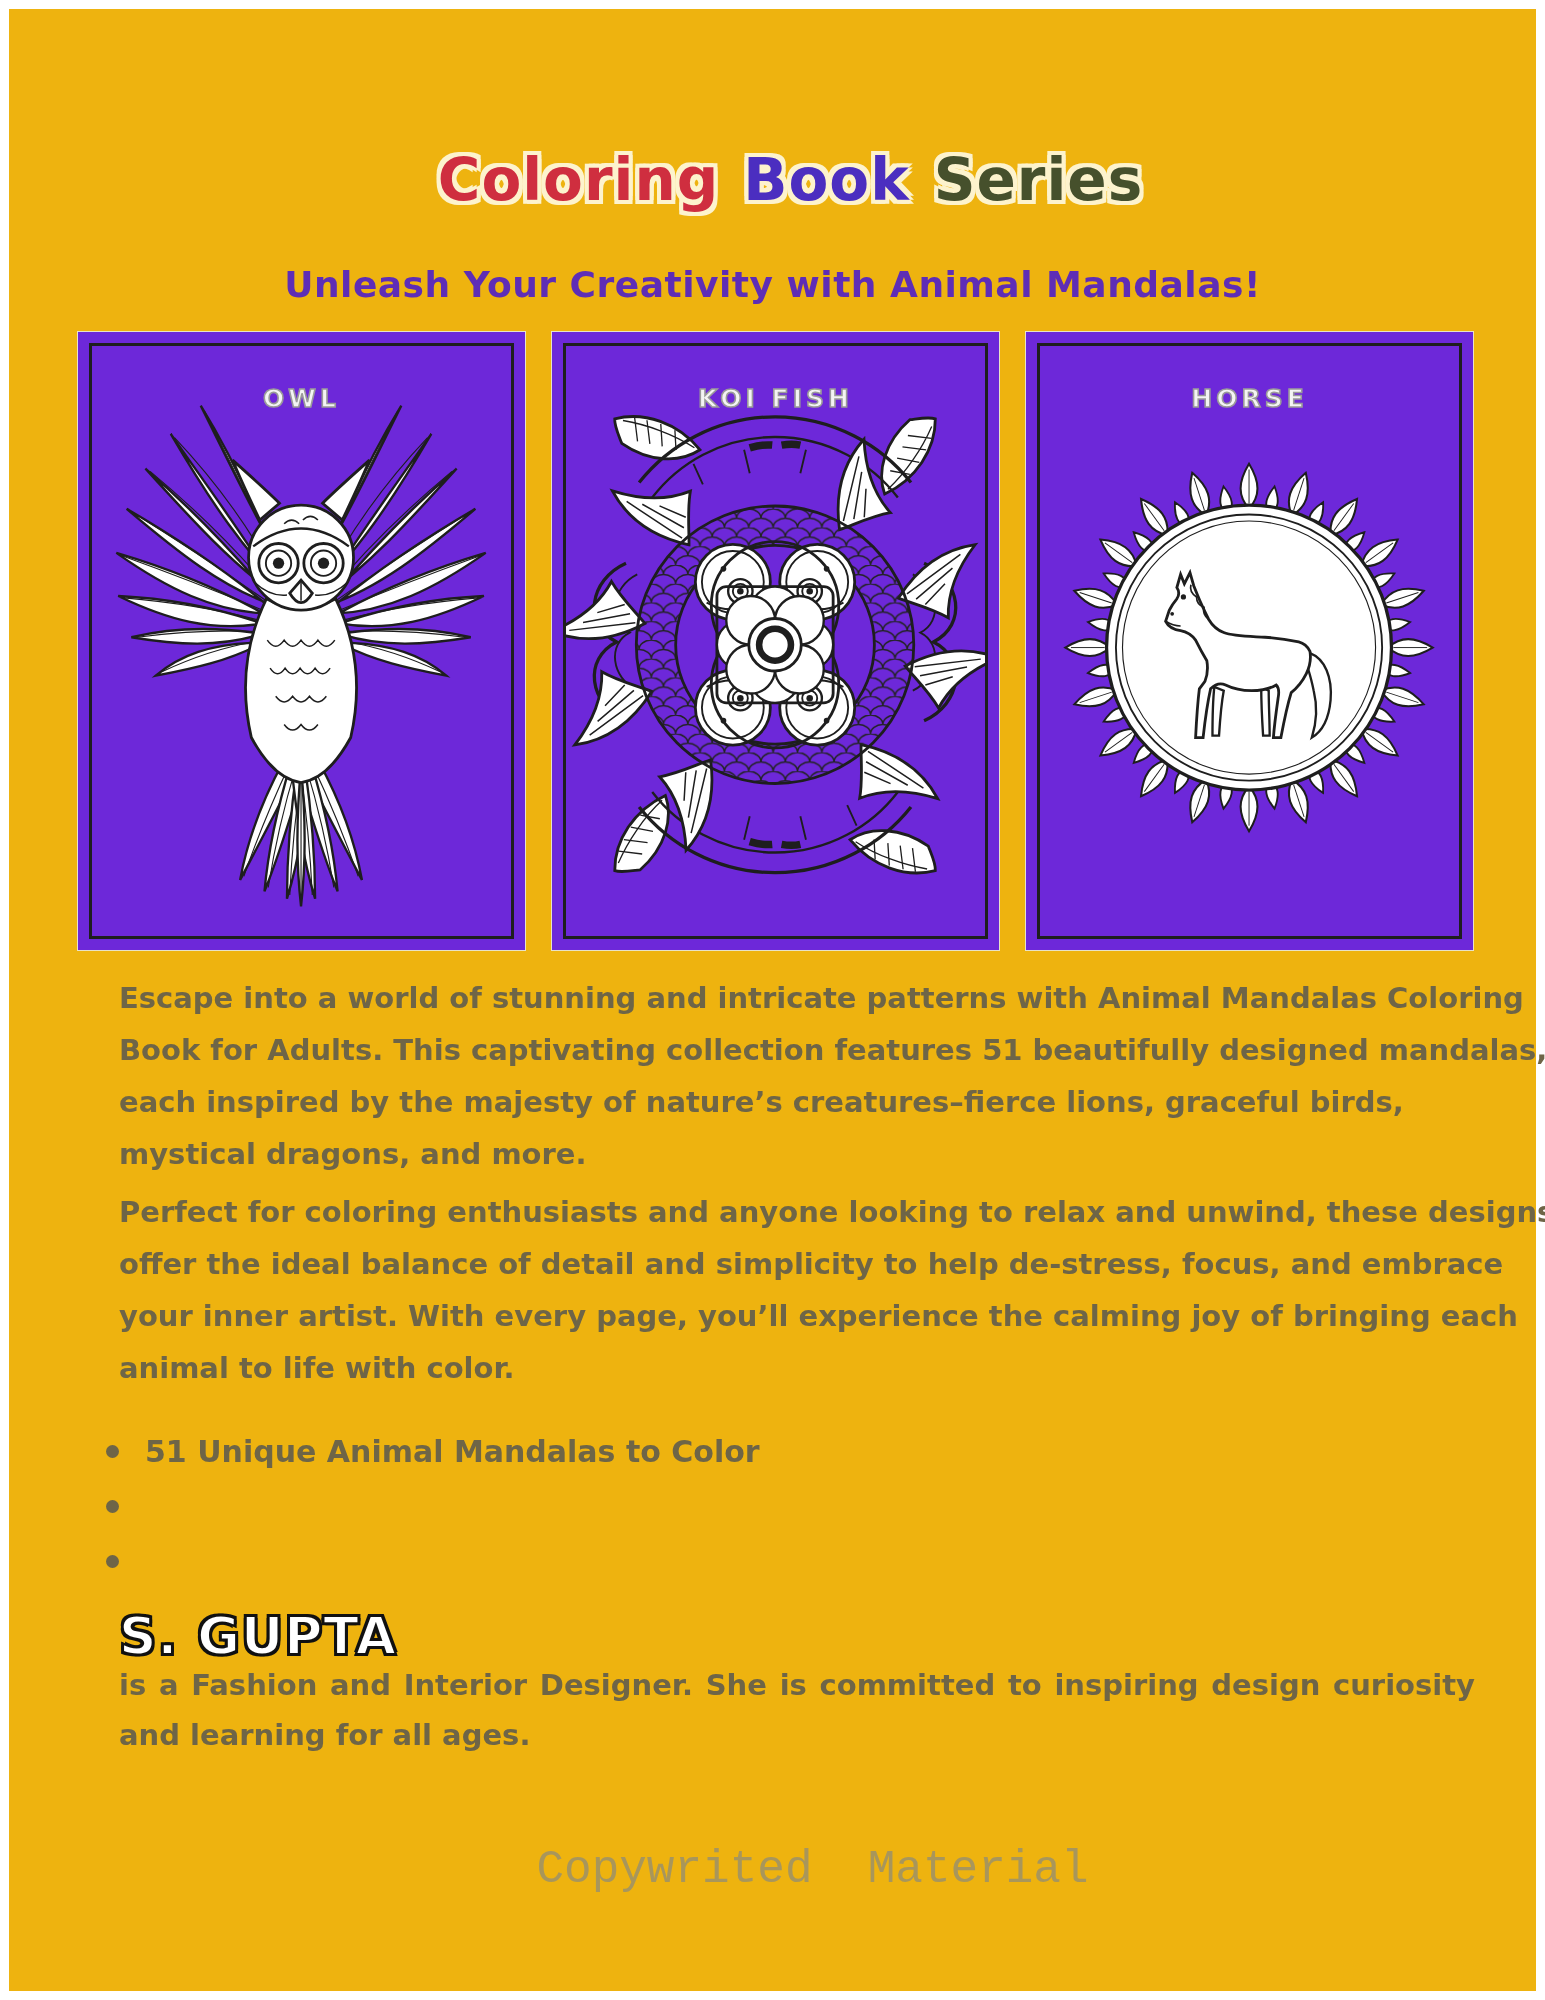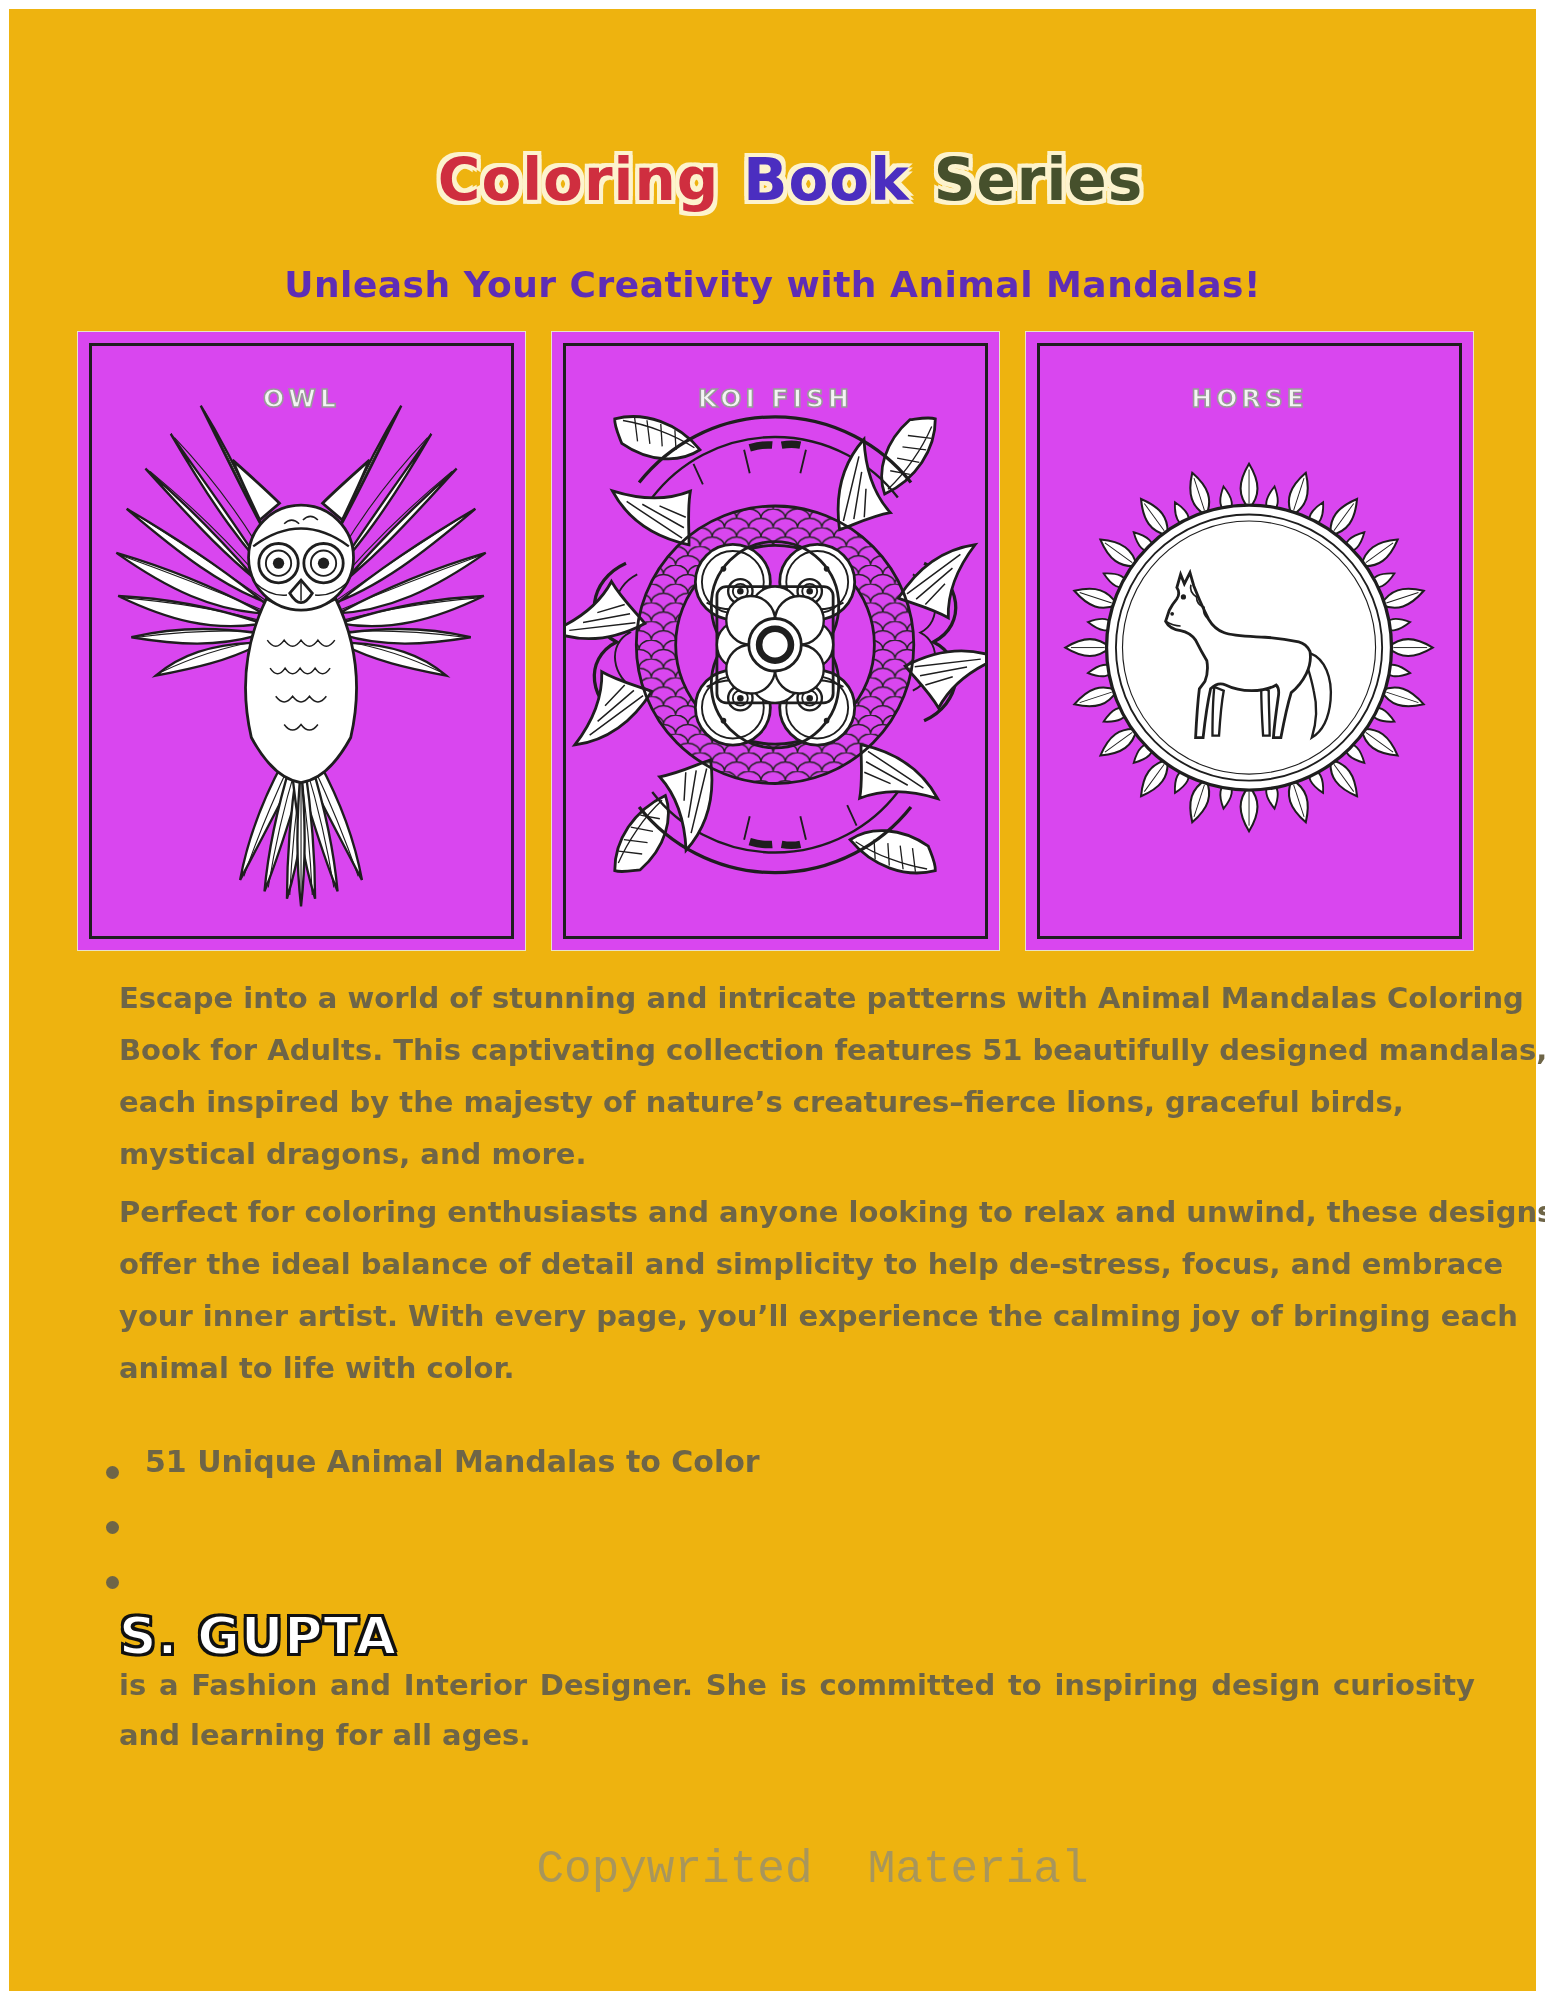--- a/index.html
+++ b/index.html
@@ -23,36 +23,36 @@
   .t-purple{color:#4b2ec0;}
   .t-green{color:#46502c;}
 
   .subtitle{
     position:absolute;top:264px;left:0;width:100%;text-align:center;
     font-size:36px;font-weight:bold;color:#5e2db6;letter-spacing:0.5px;
   }
 
   
   .panels{position:absolute;left:78px;top:332px;width:1395px;height:618px;display:flex;gap:27px;}
-  .panel{flex:1;background:#d946ef;position:relative;box-shadow:0 0 0 1px #e8e2c8;}
+  .panel{flex:1;background:#6d28d9;position:relative;box-shadow:0 0 0 1px #e8e2c8;}
   .frame{position:absolute;left:11px;top:11px;right:11px;bottom:11px;border:3px solid #1e1e1e;}
   .frame svg{position:absolute;left:0;top:0;width:100%;height:100%;}
   .panel-label{
     position:absolute;top:38px;left:0;width:100%;text-align:center;
     font-size:25px;font-weight:800;letter-spacing:4px;color:#f4f4f4;
     -webkit-text-stroke:1.6px #9a9a9a;z-index:5;
   }
 
   
   .desc{position:absolute;left:119px;top:972px;color:#6e6547;font-weight:bold;}
   .desc .line{font-size:29px;line-height:52px;white-space:nowrap;}
   .para2{margin-top:6px;}
 
   .bullets{position:absolute;left:106px;top:1424px;color:#6e6547;font-weight:bold;}
-  .bullet-row{display:flex;align-items:flex-end;height:55px;}
+  .bullet-row{display:flex;align-items:center;height:55px;}
   .bullet-dot{width:13px;height:13px;border-radius:50%;background:#6e6547;margin-right:26px;flex:0 0 auto;}
   .bullet-text{font-size:30px;white-space:nowrap;}
 
   .author-name{
     position:absolute;left:119px;top:1606px;
     font-size:52px;font-weight:bold;color:#ffffff;letter-spacing:1px;
     -webkit-text-stroke:2px #111111;
     text-shadow:2px 2px 0 #111,-2px -2px 0 #111,2px -2px 0 #111,-2px 2px 0 #111;
   }
   .author-bio{

